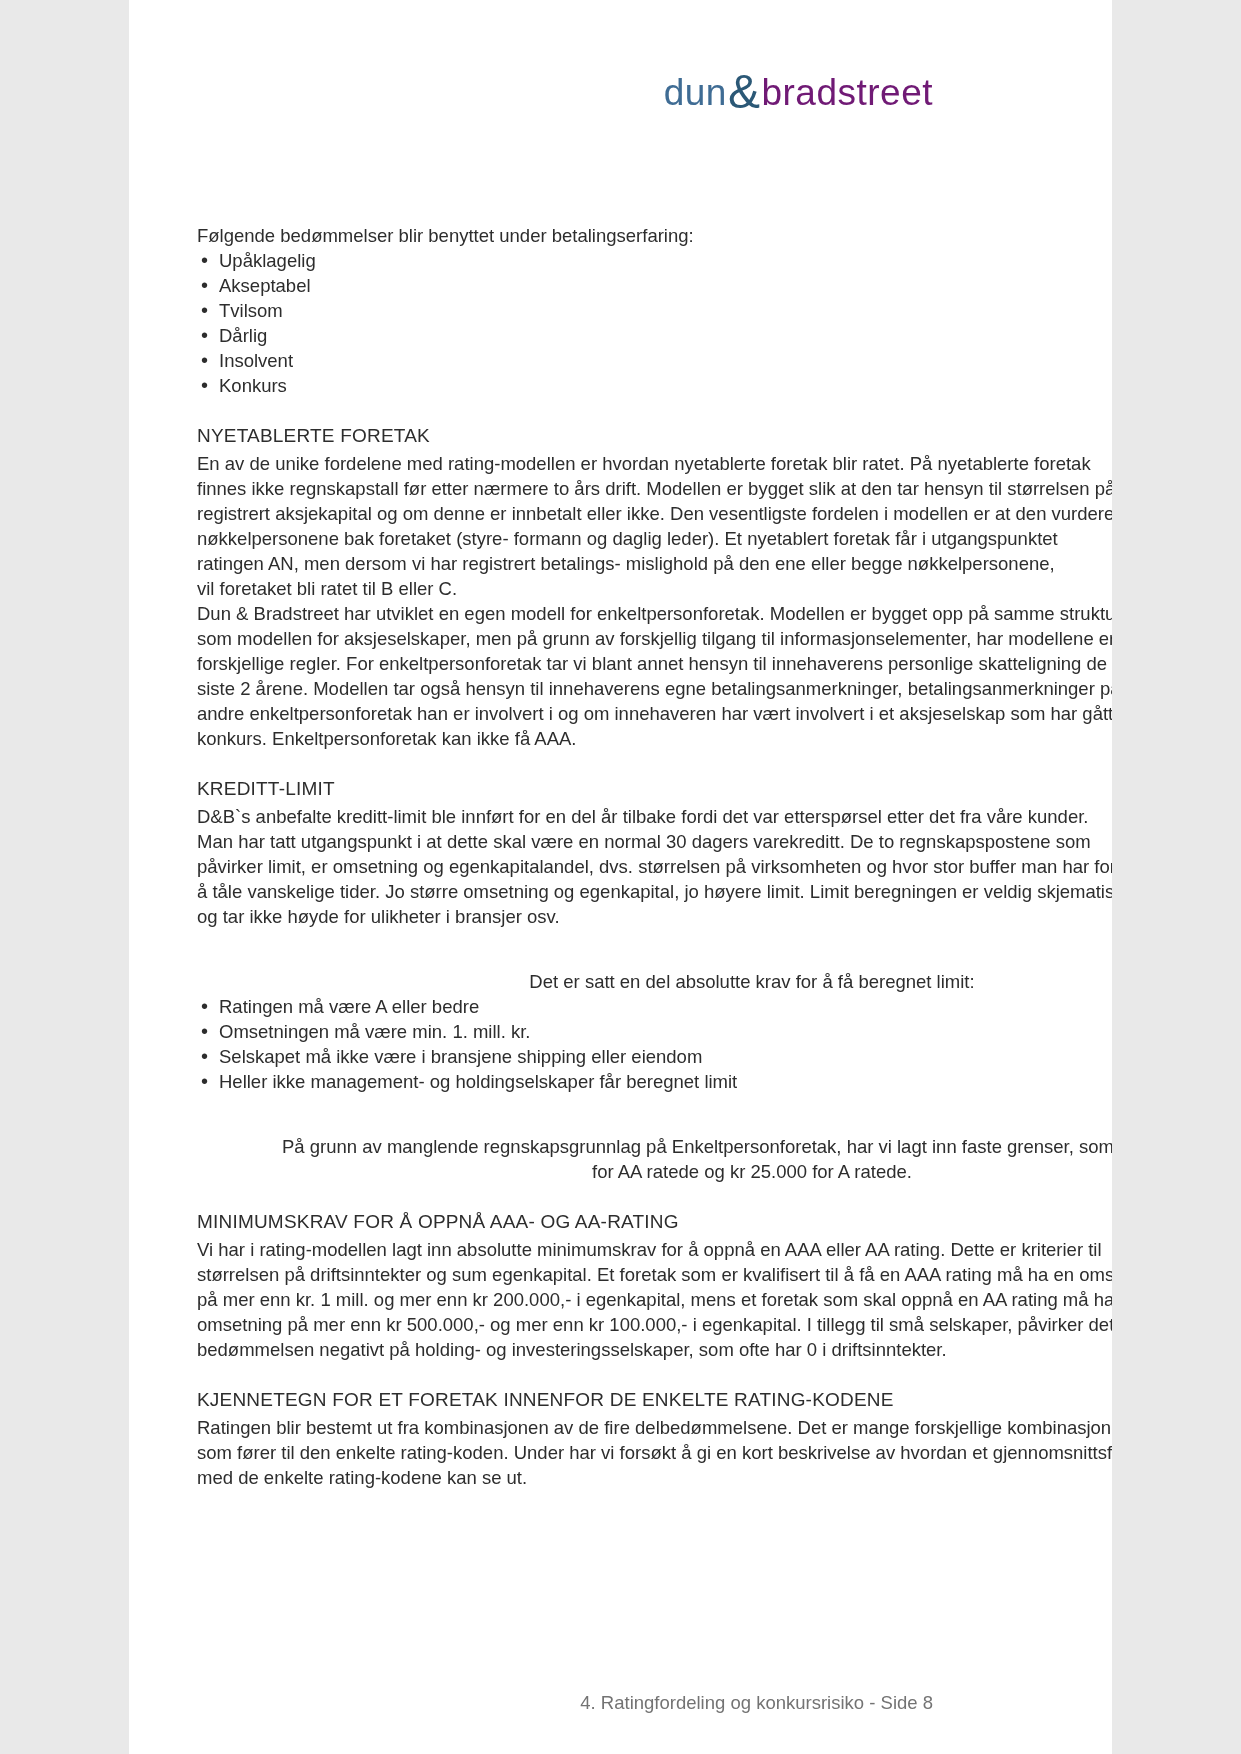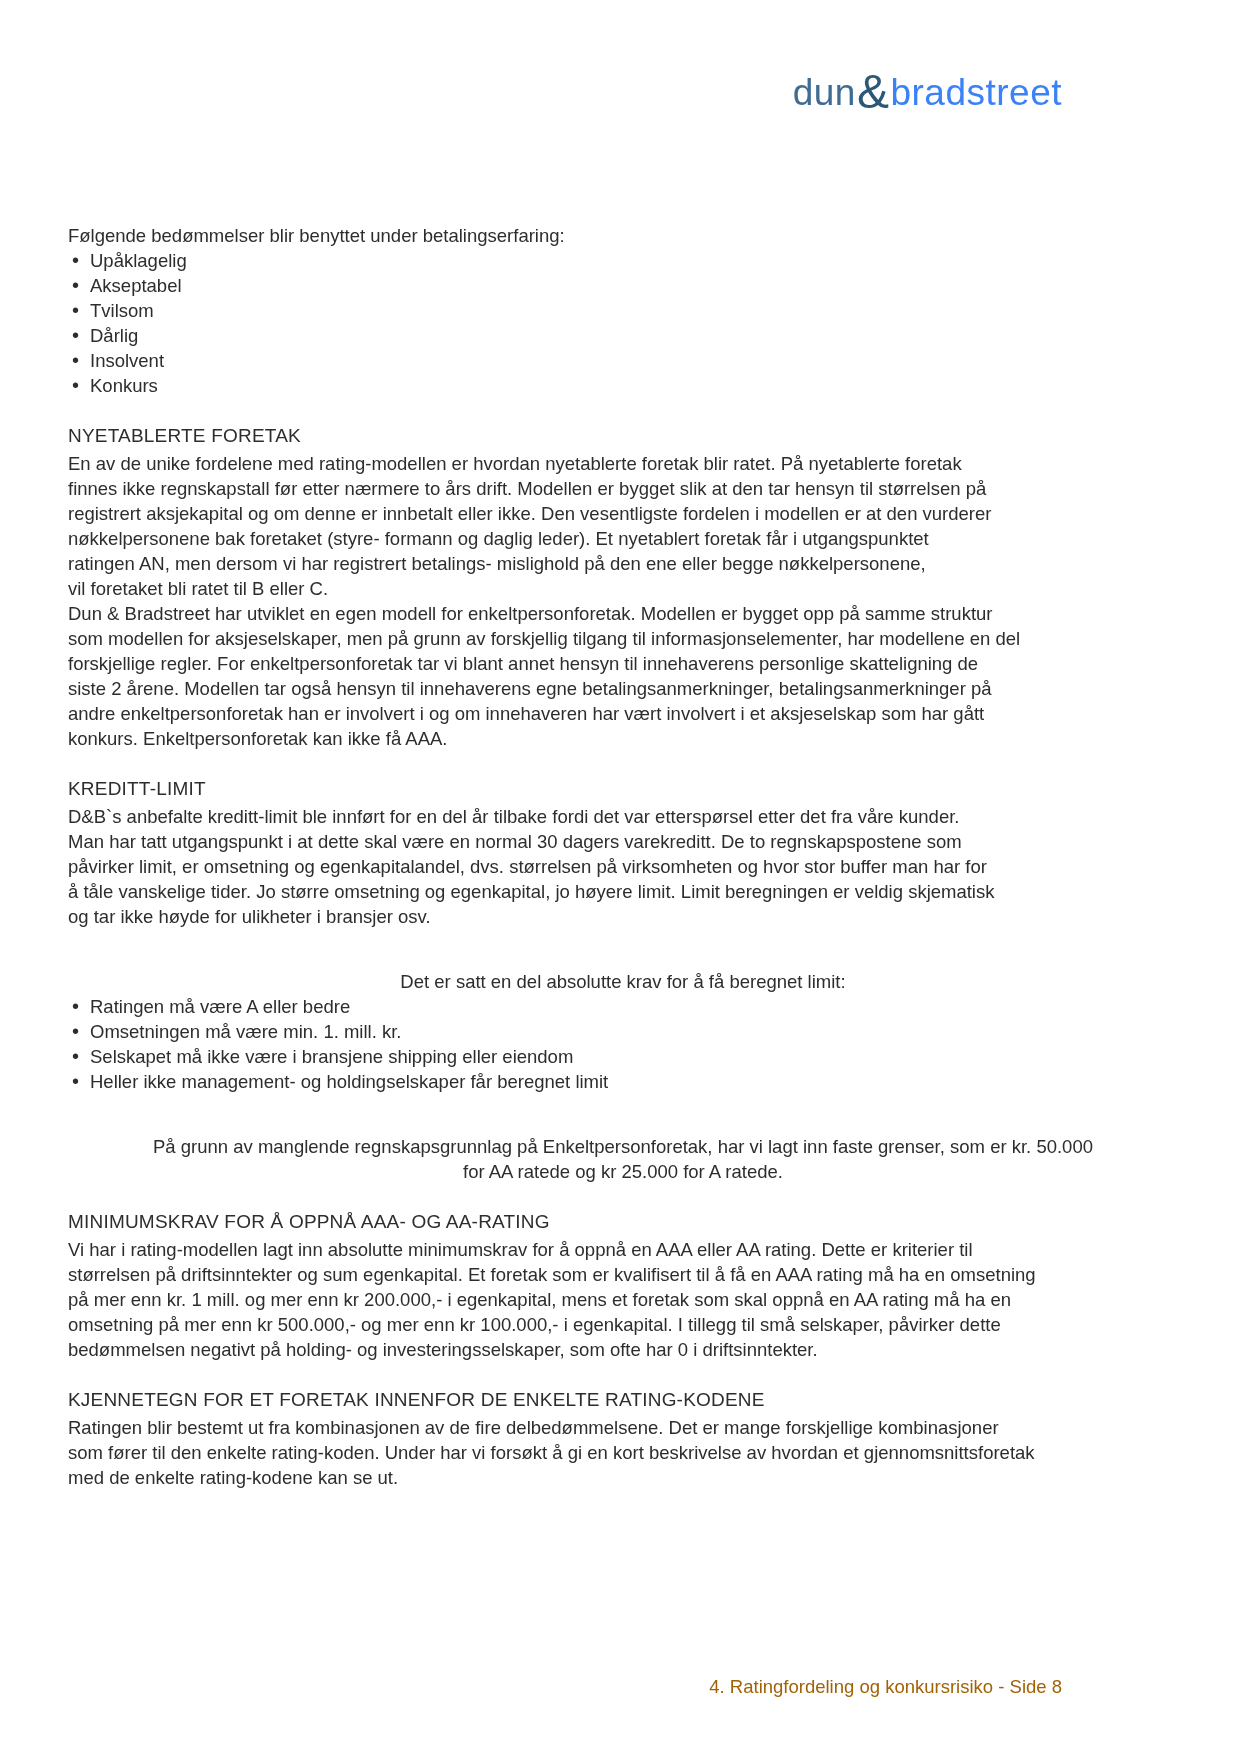--- a/index.html
+++ b/index.html
@@ -1,19 +1,19 @@
 <!DOCTYPE html>
 <html lang="no"><head>
 <meta charset="utf-8">
 <style>
   * { margin:0; padding:0; box-sizing:border-box; }
   html,body { background:#e9e9e9; }
   .page {
     position:relative;
-    width:1241px; height:1754px;
+    width:983px; height:1754px;
     margin:0 auto;
     background:#ffffff;
     font-family:"Liberation Sans", sans-serif;
     color:#2d2d2d;
     overflow:hidden;
   }
   
   .logo {
     position:absolute; top:72px; right:179px;
     display:flex; align-items:baseline;
@@ -23,21 +23,21 @@
   }
   .logo .word1 { color:#3f6c94; }
   .logo .amp  {
     color:#2b5876;
     font-size:48px;
     line-height:30px;
     position:relative; top:3px;
     margin:0 1px;
     font-weight:400;
   }
-  .logo .word2 { color:#3b82f6; }
+  .logo .word2 { color:#701a75; }
   
   .content {
     position:absolute; left:68px; top:223px; width:1110px;
     font-size:18.5px; line-height:25px;
   }
   .para { white-space:pre-line; }
   .lead { }
   ul.bullets { list-style:none; }
   ul.bullets li { position:relative; padding-left:22px; }
   ul.bullets li::before {
@@ -46,22 +46,22 @@
     font-size:20px;
   }
   h2.heading {
     font-size:19px; line-height:22px;
     font-weight:normal; letter-spacing:0.2px;
     margin-top:27px; margin-bottom:4px;
   }
   .block-gap { margin-top:40px;text-align:center; }
   
   .footer {
-    position:absolute; right:179px; bottom:56px;
-    font-size:18.5px; color:#a16207;
+    position:absolute; right:179px; bottom:40px;
+    font-size:18.5px; color:#737373;
   }
 </style>
 </head>
 <body>
 
 <div class="page">
 
   <div class="logo">
     <span class="word1">dun</span>
       <span class="amp">&amp;</span>

